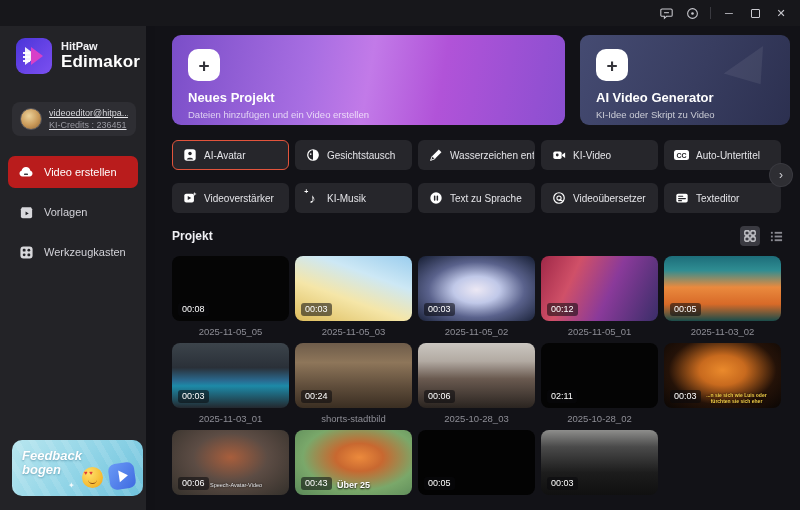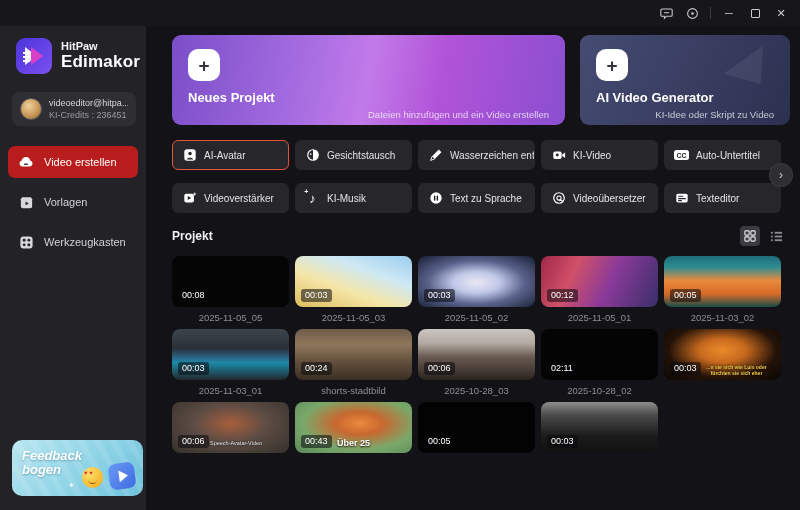--- a/index.html
+++ b/index.html
@@ -23,22 +23,22 @@
   .logo { width:36px; height:36px; border-radius:9px;
     background:linear-gradient(135deg,#4a35d8,#6a45e8 60%,#7a50f0); position:relative; overflow:hidden; flex:none; }
   .logo .tri1 { position:absolute; left:9px; top:9px; width:0; height:0;
     border-left:12px solid rgba(255,255,255,.92); border-top:9px solid transparent; border-bottom:9px solid transparent; }
   .logo .tri2 { position:absolute; left:15px; top:9px; width:0; height:0;
     border-left:12px solid #d840c8; border-top:9px solid transparent; border-bottom:9px solid transparent; }
   .logo .bars { position:absolute; left:7px; top:14px; width:7px; height:10px;
     background:repeating-linear-gradient(180deg,#fff 0 2px,transparent 2px 4px); opacity:.95; }
   .brand-top { font-size:11px; font-weight:bold; color:#f2f2f5; }
   .brand-name { font-size:17px; font-weight:bold; color:#ffffff; letter-spacing:.2px; }
-  .user-card { margin:18px 10px 0 12px; background:#2e2e33; border-radius:8px;
-    padding:6px 8px; display:flex; align-items:center; gap:7px; }
+  .user-card { margin:28px 10px 0 12px; background:#2e2e33; border-radius:8px;
+    padding:6px 8px; display:flex; align-items:center; gap:7px;text-decoration:underline; }
   .avatar { width:22px; height:22px; border-radius:50%; flex:none;
     background:radial-gradient(circle at 40% 35%,#ecd29a,#c89858 55%,#8a6234); border:1px solid #55555c; }
   .user-lines { min-width:0; }
   .user-email { font-size:9px; color:#d8d8dc; white-space:nowrap; overflow:hidden; }
   .user-credits { font-size:9px; color:#9a9aa2; margin-top:2px; white-space:nowrap; }
   .menu { margin-top:20px; padding:0 8px; }
   .menu-item { display:flex; align-items:center; gap:10px; height:32px;
     border-radius:7px; padding:0 10px; margin-bottom:8px; color:#d2d2d8; font-size:11px; }
   .menu-item.active { background:#b91c1c; color:#ffffff; }
   .mi-icon { width:16px; height:16px; flex:none; display:flex; align-items:center; justify-content:center; }
@@ -66,21 +66,21 @@
   .banner-new { width:393px;
     background:linear-gradient(100deg,#7a4ec8 0%,#a86ee2 35%,#c27ae8 50%,#b153d8 68%,#8a4fd0 100%); }
   .banner-ai { width:210px;
     background:linear-gradient(115deg,#454b72 0%,#383d60 55%,#2c3050 100%); }
   .banner-ai .wm { position:absolute; right:14px; top:22px; width:0; height:0;
     border-top:30px solid rgba(255,255,255,.07); border-left:24px solid transparent; border-right:24px solid transparent;
     transform:rotate(-35deg); }
   .plus-btn { width:32px; height:32px; border-radius:10px; background:#ffffff; color:#34343a;
     font-size:19px; font-weight:bold; display:flex; align-items:center; justify-content:center; line-height:1; }
   .banner-title { font-size:13px; font-weight:bold; color:#ffffff; margin-top:9px; }
-  .banner-sub { font-size:9.5px; color:rgba(255,255,255,.72); margin-top:4px;text-align:right; }
+  .banner-sub { font-size:9.5px; color:rgba(255,255,255,.72); margin-top:4px; }
   
   .features { margin-top:15px; position:relative; }
   .f-row { display:flex; gap:6px; margin-bottom:13px; }
   .f-btn { width:117px; height:30px; background:#26262b; border-radius:6px;
     display:flex; align-items:center; gap:7px; padding:0 9px; border:1.5px solid transparent;
     font-size:10px; color:#e4e4e8; white-space:nowrap; overflow:hidden; flex:none; }
   .f-btn.hl { border-color:#e2543c; }
   .fi { width:15px; height:15px; flex:none; display:flex; align-items:center; justify-content:center; }
   .cc-badge { background:#ffffff; color:#222226; font-size:7px; font-weight:bold;
     padding:1.5px 2.5px; border-radius:2.5px; line-height:1; }
@@ -91,21 +91,21 @@
     font-size:12px; box-shadow:0 0 0 1px #3a3a40; }
   
   .proj-head { display:flex; align-items:center; justify-content:space-between; margin-top:8px; }
   .proj-title { font-size:12px; font-weight:bold; color:#f0f0f4; }
   .view-toggles { display:flex; gap:6px; align-items:center; margin-right:4px; }
   .vt { width:20px; height:20px; border-radius:4px; display:flex; align-items:center; justify-content:center; }
   .vt.active { background:#3a3a41; }
   .proj-grid { margin-top:10px; display:grid; grid-template-columns:repeat(5,117px);
     column-gap:6px; row-gap:6px; }
   .pcell { width:117px; }
-  .thumb { width:117px; height:51px; border-radius:8px; position:relative; overflow:hidden; background:#000; }
+  .thumb { width:117px; height:65px; border-radius:8px; position:relative; overflow:hidden; background:#000; }
   .dur { position:absolute; left:6px; bottom:5px; background:rgba(10,10,12,.55); color:#ffffff;
     font-size:9px; padding:1px 4px; border-radius:3px; line-height:1.25; }
   .pname { margin-top:5px; font-size:9.5px; color:#8e8e96; white-space:nowrap; overflow:hidden;text-align:center; }
   .ov-sub { position:absolute; left:30px; bottom:4px; right:2px; font-size:5px; line-height:6px;
     color:#f5d048; font-weight:bold; text-align:center; text-shadow:0 0 2px #000; }
   .ov-small { position:absolute; left:38px; bottom:7px; font-size:5.5px; color:#e8e8ea; text-shadow:0 0 2px #000; }
   .ov-big { position:absolute; left:42px; bottom:5px; font-size:9px; font-weight:bold; color:#fff; text-shadow:0 1px 2px #000; }
   svg { display:block; }
 </style>
 </head>

